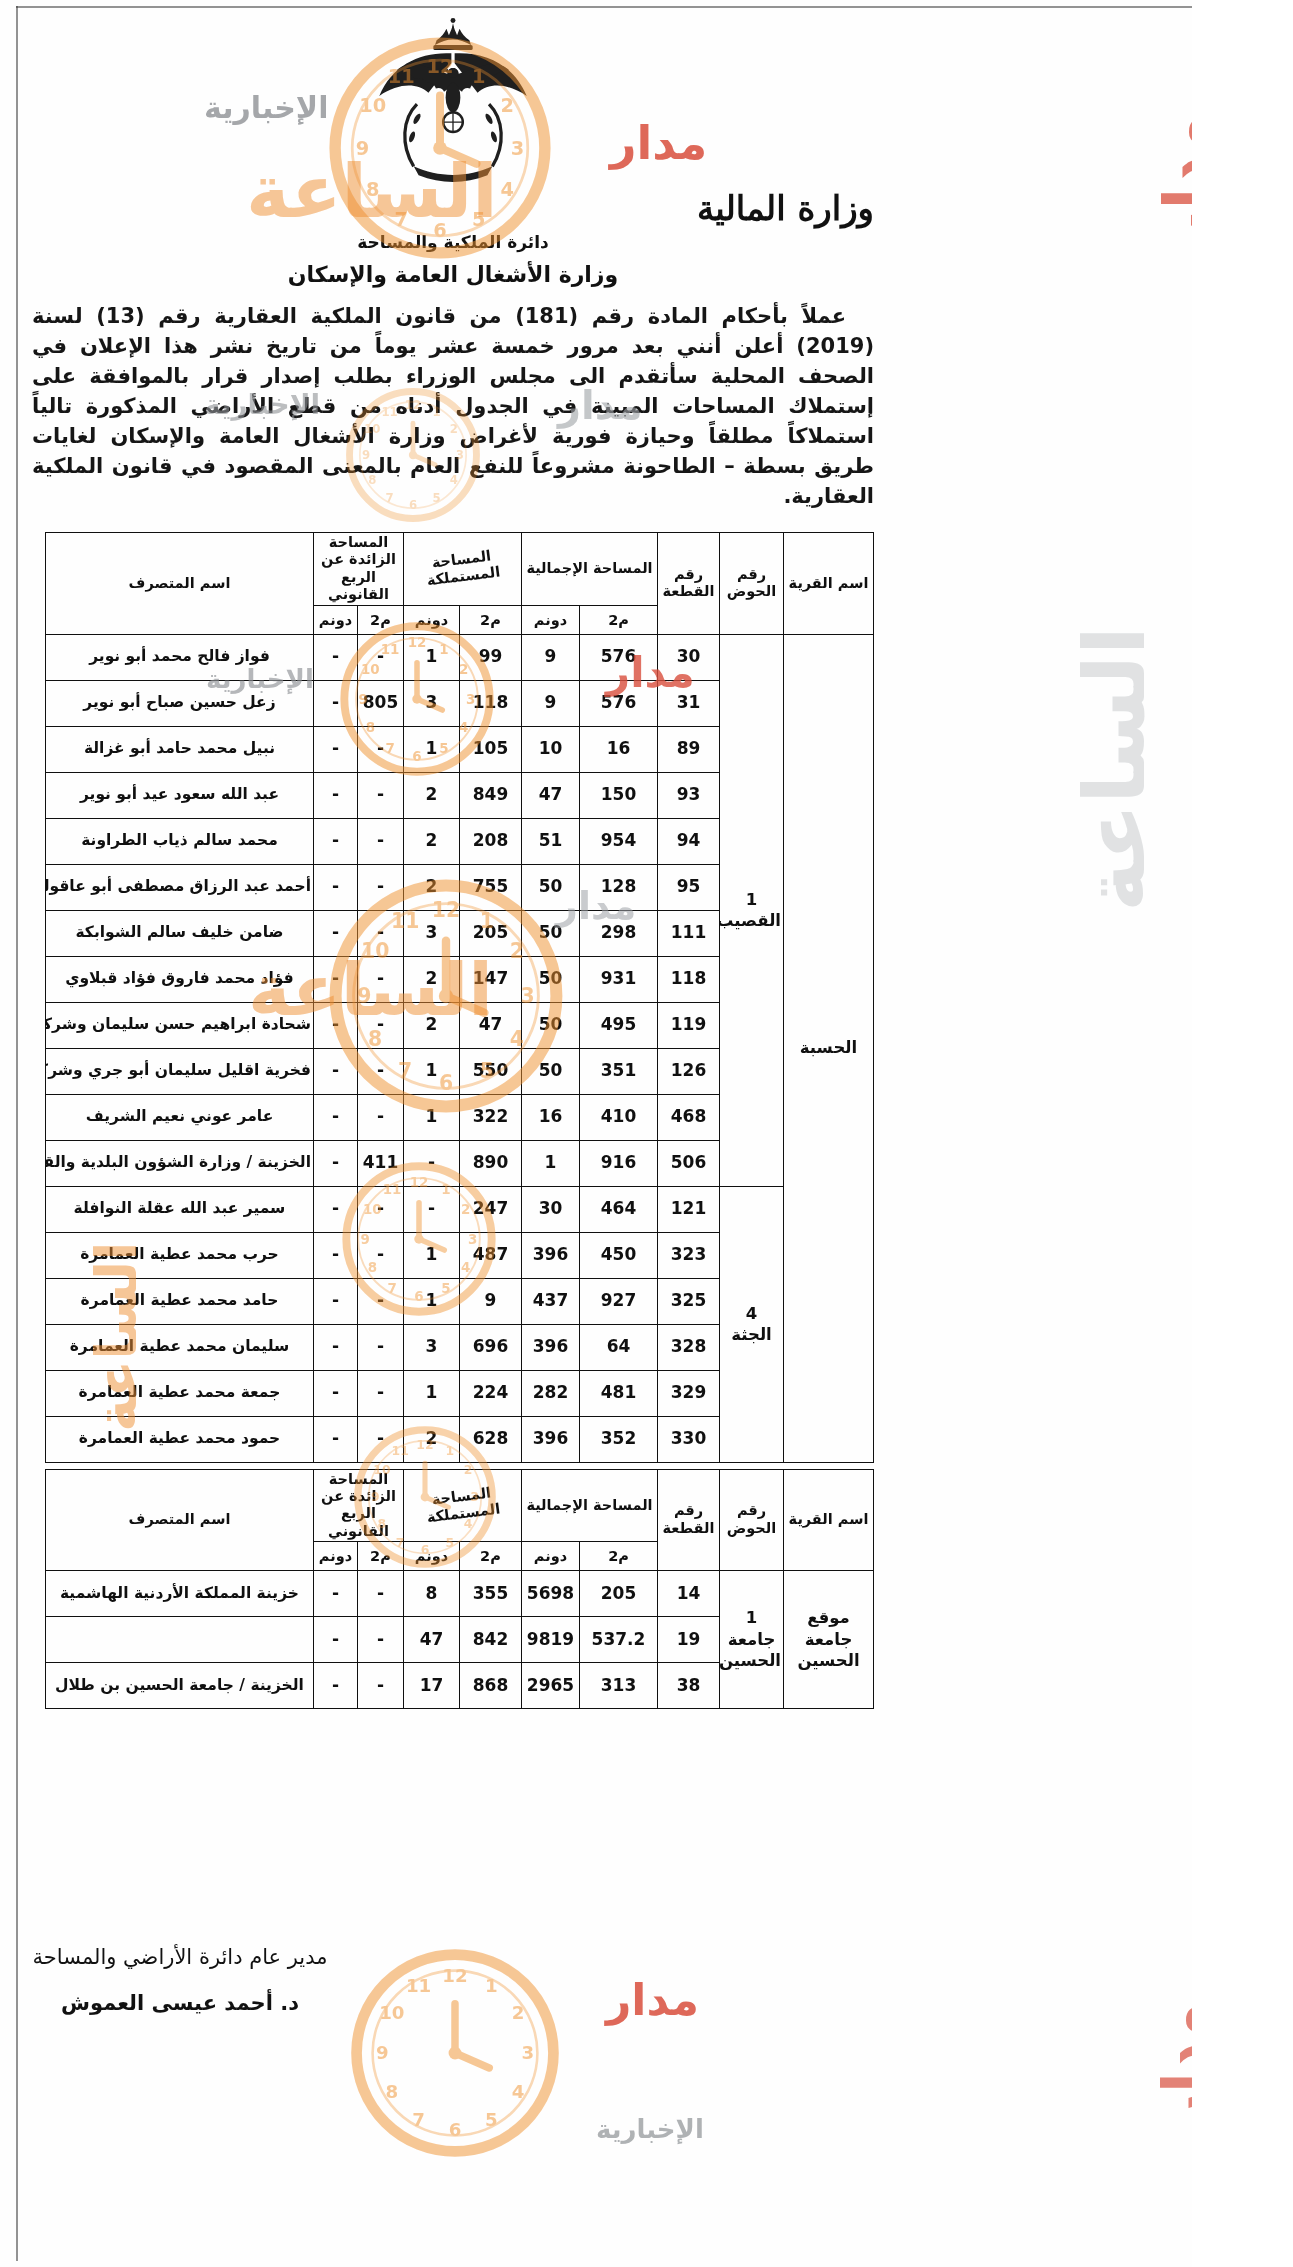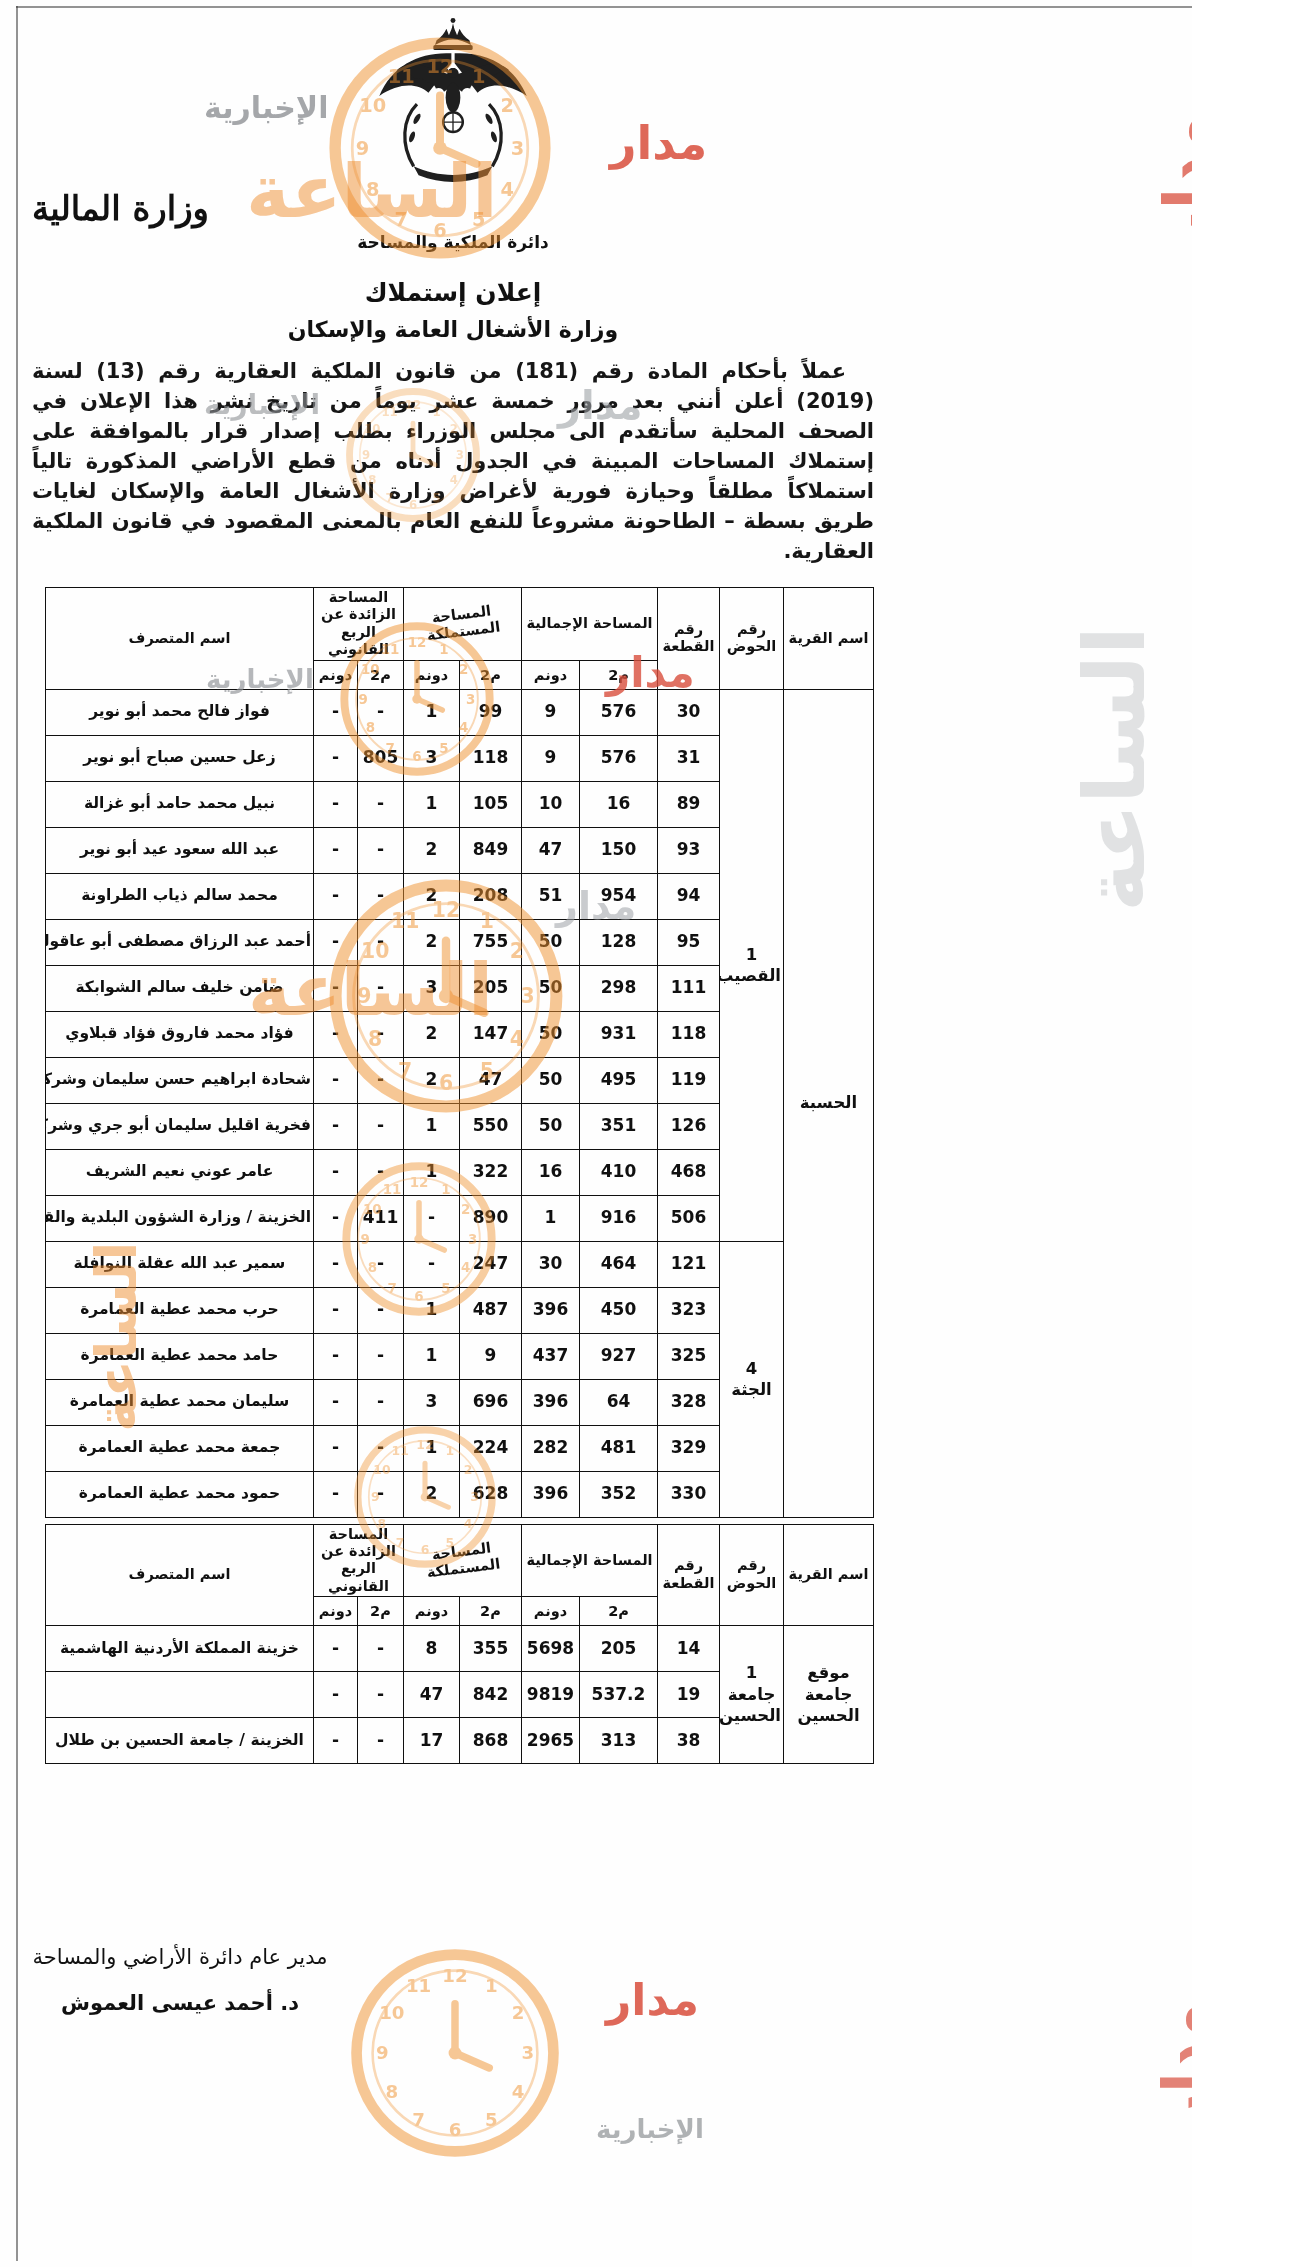--- a/index.html
+++ b/index.html
@@ -1,21 +1,21 @@
 <!DOCTYPE html>
 <html lang="ar"><head>
 <meta charset="utf-8">
 <style>
   html,body{margin:0;padding:0;background:#ffffff;}
   .page{position:relative;width:1192px;height:2267px;background:#fefefe;overflow:hidden;
         font-family:"DejaVu Sans",sans-serif;color:#111;}
   .edge{position:absolute;background:#3a3a3a;opacity:.55;}
   .content{position:absolute;left:32px;top:14px;width:842px;direction:rtl;}
   .emblem{display:block;margin:0 auto;}
-  .calligraphy{text-align:left;font-size:34px;line-height:40px;font-weight:bold;
+  .calligraphy{text-align:right;font-size:34px;line-height:40px;font-weight:bold;
                font-family:"DejaVu Serif",serif;margin-top:2px;letter-spacing:1px;}
   .dept{text-align:center;font-size:17px;font-weight:bold;margin-top:4px;}
   .title1{text-align:center;font-size:25px;font-weight:bold;margin-top:26px;}
   .title2,.title3{text-align:center;font-size:22px;font-weight:bold;margin-top:10px;}
   .body-text{font-size:21px;font-weight:bold;line-height:30px;text-align:justify;
              margin-top:14px;text-indent:28px;color:#161616;}
   table.doc-table{border-collapse:collapse;table-layout:fixed;width:828px;direction:ltr;
                   margin-top:16px;background:transparent;}
   table.t2{margin-top:6px;}
   .doc-table th,.doc-table td{border:1.6px solid #101010;direction:rtl;text-align:center;
@@ -153,21 +153,20 @@
         <ellipse cx="66" cy="128" rx="3" ry="7" transform="rotate(30 66 128)"></ellipse>
         <ellipse cx="160" cy="150" rx="3" ry="7" transform="rotate(-20 160 150)"></ellipse>
         <ellipse cx="154" cy="128" rx="3" ry="7" transform="rotate(-30 154 128)"></ellipse>
       </g>
       <path d="M62 186 C 92 200 128 200 158 186 L 152 197 C 124 208 96 208 68 197 Z" fill="#1f1f1f"></path>
     </svg>
 
     <div class="calligraphy">وزارة المالية</div>
     <div class="dept">دائرة الملكية والمساحة</div>
 
-    <div class="title1">إعلان إستملاك</div>
     <div class="title3">وزارة الأشغال العامة والإسكان</div>
 
     <p class="body-text">عملاً بأحكام المادة رقم (181) من قانون الملكية العقارية رقم (13) لسنة (2019) أعلن أنني بعد مرور خمسة عشر يوماً من تاريخ نشر هذا الإعلان في الصحف المحلية سأتقدم الى مجلس الوزراء بطلب إصدار قرار بالموافقة على إستملاك المساحات المبينة في الجدول أدناه من قطع الأراضي المذكورة تالياً استملاكاً مطلقاً وحيازة فورية لأغراض وزارة الأشغال العامة والإسكان لغايات طريق بسطة – الطاحونة مشروعاً للنفع العام بالمعنى المقصود في قانون الملكية العقارية.</p>
 
     <table class="doc-table t1" dir="ltr">
       <colgroup>
         <col style="width:268px">
           <col style="width:44px">
           <col style="width:46px">
         <col style="width:56px">

